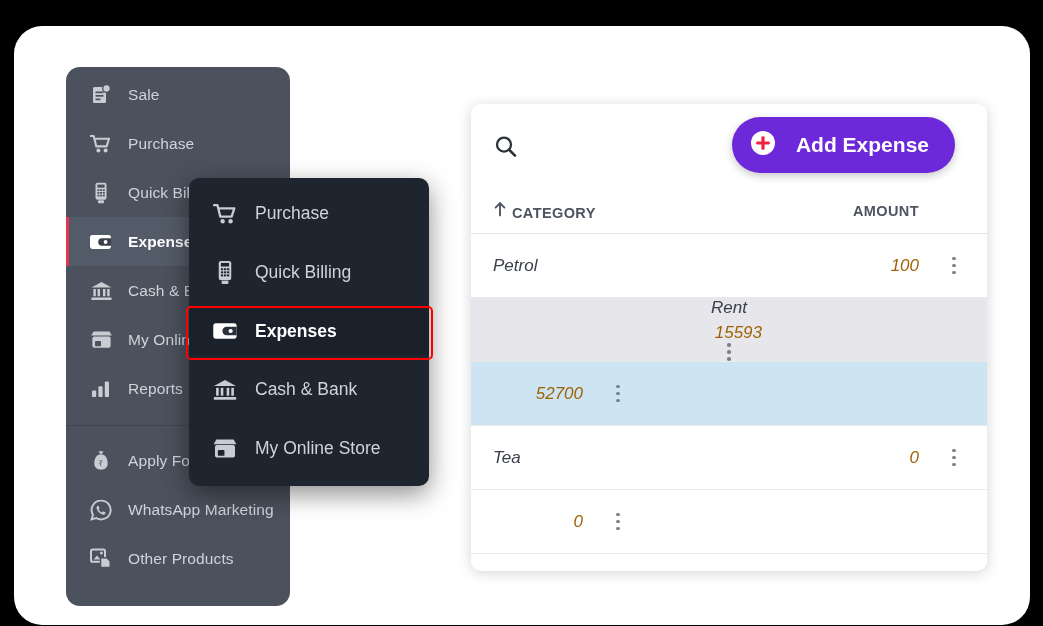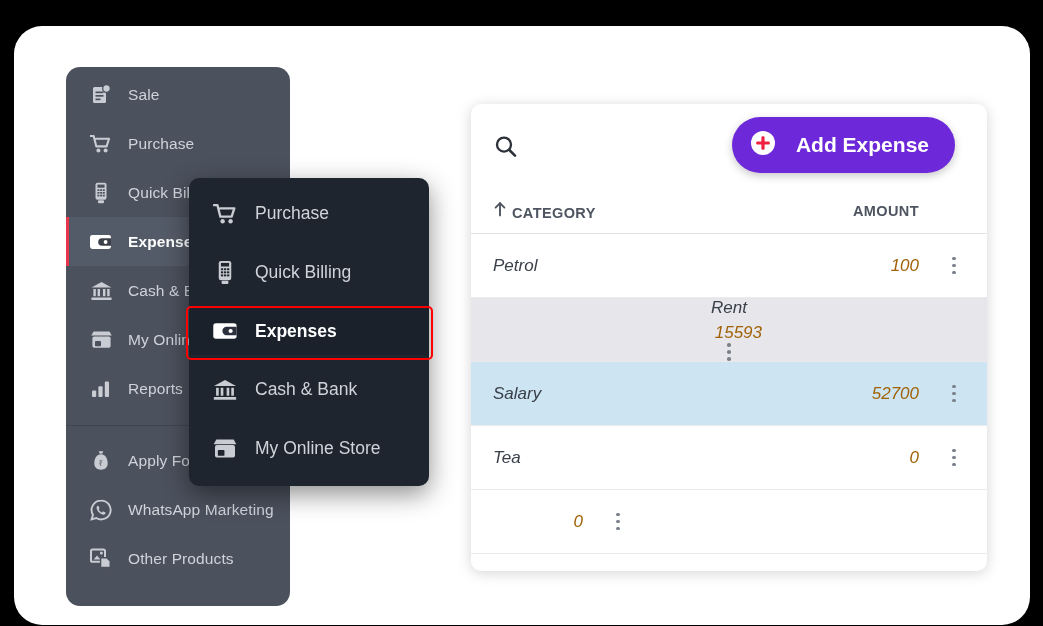--- a/index.html
+++ b/index.html
@@ -504,21 +504,20 @@
           <span class="cat">Rent</span>
           <span class="amt">15593</span>
           <span class="kebab">
               <i></i>
               <i></i>
               <i></i>
             </span>
         </div>
 
         <div class="trow sel">
-          <span class="cat">Salary</span>
           <span class="amt">52700</span>
           <span class="kebab">
               <i></i>
               <i></i>
               <i></i>
             </span>
         </div>
 
         <div class="trow">
           <span class="cat">Tea</span>

